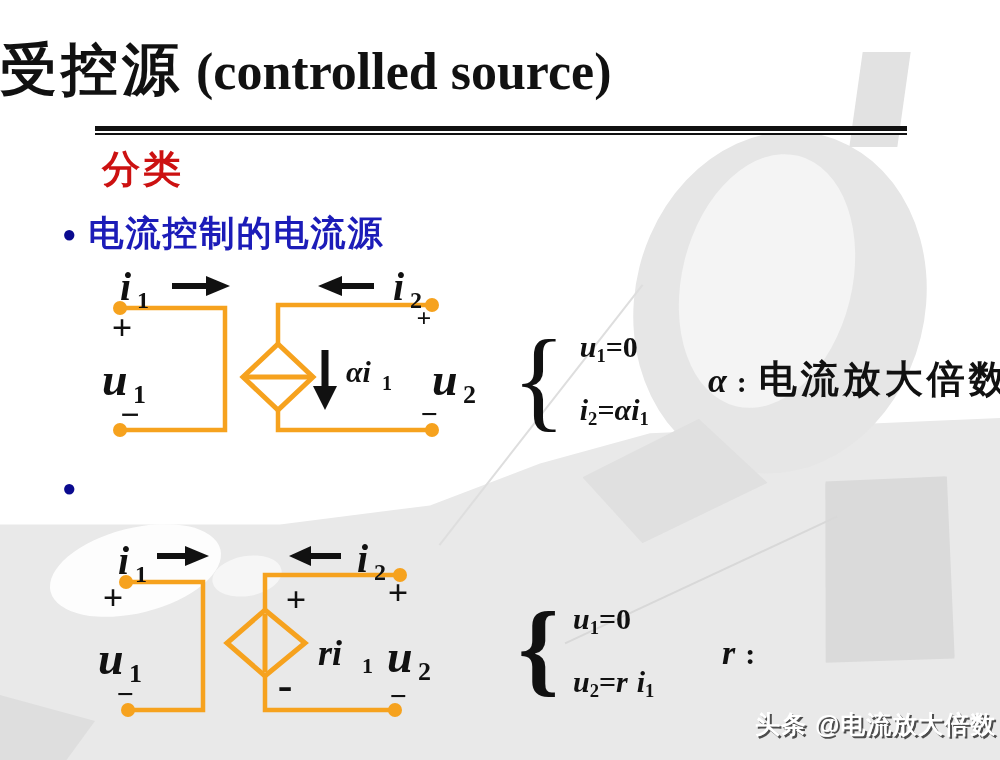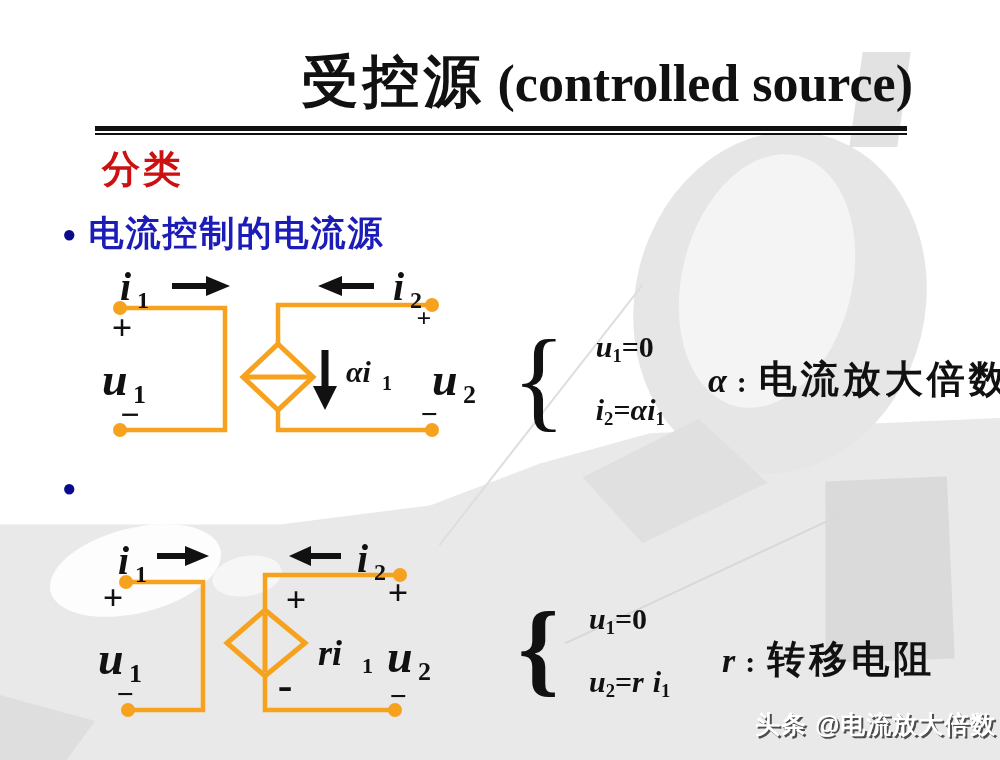--- a/index.html
+++ b/index.html
@@ -17,21 +17,21 @@
      clip-path:polygon(0 10%,80% 0,100% 90%,15% 100%);}
   .bg-patch-b{left:585px;top:425px;width:180px;height:110px;background:#e0e0e0;transform:rotate(-12deg);
      clip-path:polygon(0 30%,70% 0,100% 70%,25% 100%);}
   .bg-blob-w1{left:48px;top:528px;width:175px;height:85px;background:#fdfdfd;border-radius:50%;transform:rotate(-14deg);}
   .bg-blob-w2{left:212px;top:556px;width:70px;height:40px;background:#f6f6f6;border-radius:50%;transform:rotate(-10deg);}
   .bg-line1{left:540px;top:250px;width:2px;height:330px;background:#dedede;transform:rotate(38deg);}
   .bg-line2{left:700px;top:430px;width:2px;height:300px;background:#d8d8d8;transform:rotate(65deg);}
   .bg-corner{left:0;top:695px;width:95px;height:65px;background:#dedede;clip-path:polygon(0 0,100% 40%,70% 100%,0 100%);}
   
   .z{z-index:5;}
-  .title-row{left:0;top:44px;width:913px;text-align:right;white-space:nowrap;}
+  .title-row{left:0;top:32px;width:913px;text-align:left;white-space:nowrap;}
   .title-zh{font-size:57px;font-weight:bold;letter-spacing:4px;}
   .title-en{font-size:52px;font-weight:bold;}
   .title-rule{left:95px;top:126px;width:812px;height:9px;
      background:linear-gradient(to bottom,#111 0 5px,#ffffff 5px 7px,#111 7px 9px);}
   .subtitle{left:102px;top:144px;font-size:38px;font-weight:bold;color:#cc1111;letter-spacing:3px;}
   .sec-head{display:flex;align-items:baseline;white-space:nowrap;}
   .sec1-head{left:62px;top:210px;}
   .sec2-head{left:62px;top:476px;}
   .bullet{font-size:24px;color:#0a0a8f;margin-right:12px;align-self:center;line-height:1;}
   .head-zh{font-size:35px;font-weight:bold;color:#1c1cb8;letter-spacing:2px;text-align:right;}
@@ -46,21 +46,21 @@
   .blkf{fill:#111;stroke:none;}
   .it{font-style:italic;font-weight:bold;}
   .bd{font-weight:bold;}
   
   .eq{display:flex;align-items:flex-start;}
   .eq1{left:512px;top:320px;height:126px;}
   .eq2{left:518px;top:592px;height:112px;}
   .brace{font-size:112px;line-height:118px;font-weight:400;}
   .eq2 .brace{font-weight:bold;font-size:104px;line-height:112px;}
   .eq-lines{display:flex;flex-direction:column;justify-content:space-between;margin-left:14px;padding:10px 0 6px 0;height:100px;}
-  .eq-line{font-size:30px;font-weight:bold;white-space:nowrap;margin-left:16px;}
+  .eq-line{font-size:30px;font-weight:bold;white-space:nowrap;}
   .eq-line .v{font-style:italic;}
   .eq-line .s{font-size:0.62em;vertical-align:-0.25em;font-style:normal;}
   .eq-line .r{font-style:normal;}
   .eq-line .coef{font-style:italic;}
   .eq-line .coef-sp{font-style:italic;margin-right:9px;}
   
   .note{display:flex;align-items:baseline;white-space:nowrap;}
   .note1{left:708px;top:354px;}
   .note2{left:722px;top:634px;}
   .note-sym{font-size:34px;font-weight:bold;font-style:italic;}
@@ -198,16 +198,15 @@
   <span class="brace">{</span>
   <span class="eq-lines">
     <span class="eq-line"><span class="v">u</span><span class="s">1</span><span class="r">=0</span></span>
     <span class="eq-line"><span class="v">u</span><span class="s">2</span><span class="r">=</span><span class="coef-sp">r</span><span class="v">i</span><span class="s">1</span></span>
   </span>
 </div>
 
 <div class="abs z note note2">
   <span class="note-sym">r</span>
   <span class="note-sep">:</span>
-  <span class="note-text">转移电阻</span>
 </div>
 
 <div class="abs z wm">头条 @电流放大倍数</div>
 
 </body></html>

